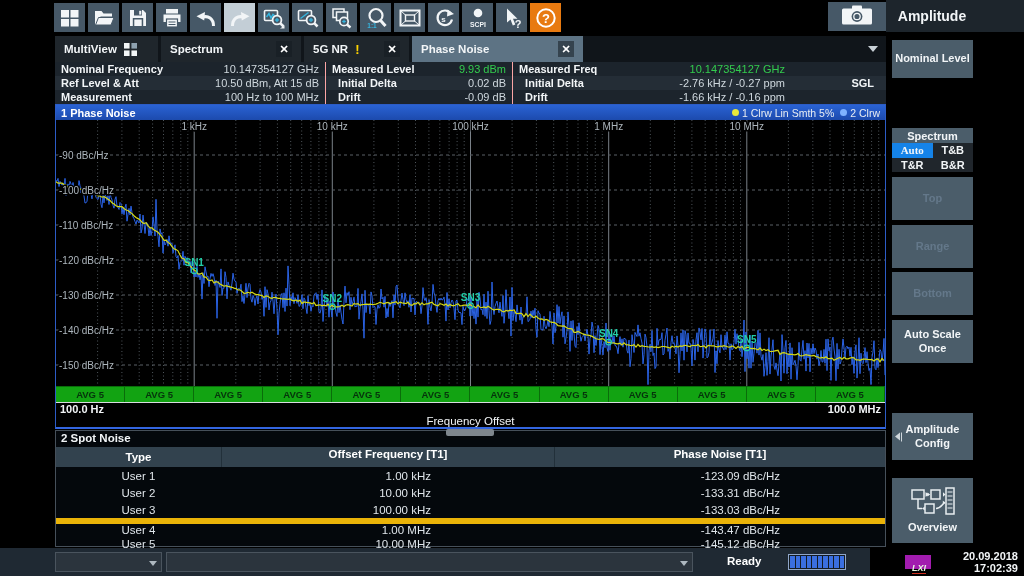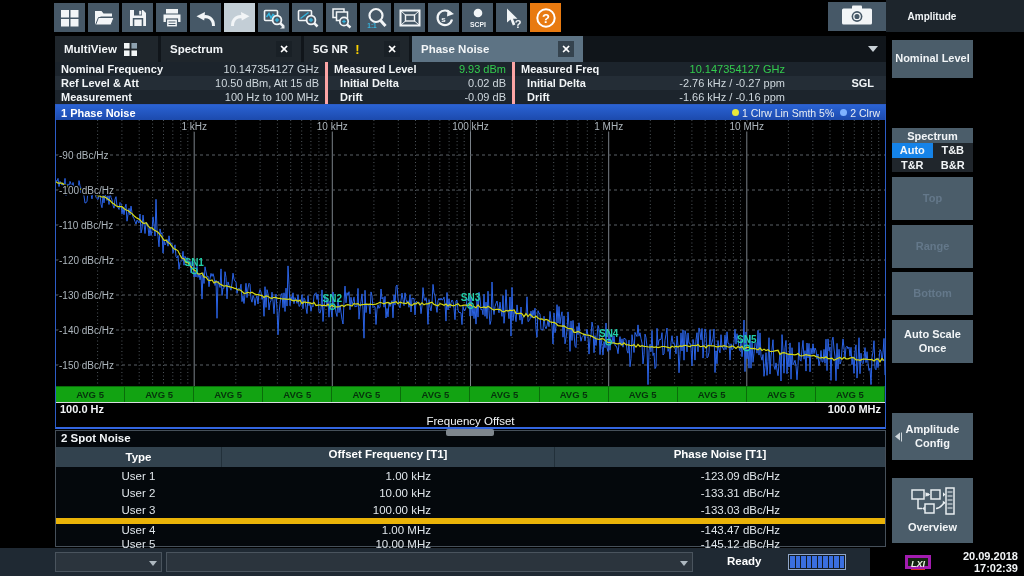--- a/index.html
+++ b/index.html
@@ -25,21 +25,21 @@
   .tab .warn { color:#ffd400; font-size:13px; font-weight:bold; }
   .tab .close { width:16px; height:16px; display:flex; align-items:center; justify-content:center;
                 background:rgba(20,28,35,.55); color:#fff; font-size:11px; font-weight:bold; }
   .tab .mv-icon svg { width:13px; height:13px; display:block; }
   #tab-overflow { margin-left:auto; align-self:center; margin-right:8px; width:0; height:0;
                   border-left:5px solid transparent; border-right:5px solid transparent; border-top:6px solid #c8d0d6; }
 
   
   #infoheader { left:55px; top:62px; width:831px; height:42px; background:#1c242c; display:flex; }
   .icol { position:relative; height:100%; }
-  .icol + .icol { border-left:3px solid #fca5a5; }
+  .icol + .icol { border-left:1px solid #fca5a5; }
   .irow { height:14px; display:flex; align-items:center; font-size:11px; padding:0 6px; }
   .irow:nth-child(2) { background:#242d36; }
   .ilabel { color:#f2f5f7; font-weight:bold; white-space:pre; }
   .ival { margin-left:auto; color:#cfd8de; }
   .sgl-badge { position:absolute; right:12px; top:15px; color:#f2f5f7; font-size:11px; font-weight:bold; }
 
   
   #win1 { left:55px; top:104px; width:831px; height:325px; border:1px solid #2c5cc6; border-bottom:2px solid #3366e0; background:#000; }
   #win1-title { height:15px; background:linear-gradient(#2a63d4,#1c4aad); display:flex; align-items:center; padding:0 5px;
                 color:#fff; font-size:11px; font-weight:bold; }
@@ -64,48 +64,48 @@
   .srow.head > div { text-align:center; }
   .srow .c-type { text-align:center; }
   .srow .c-off { text-align:right; padding-right:123px; }
   .srow .c-pn { text-align:right; padding-right:105px; }
   .srow.divided { border-top:6px solid #eab308; }
   .srow.head > div + div { border-left:1px solid #22303a; height:100%; line-height:15px; }
 
   
   #sidebar { left:886px; top:0; width:138px; height:548px; background:#000; }
   #sidebar-title { position:absolute; left:0; top:0; width:92px; height:32px; background:#1d252c;
-                   color:#f2f5f7; font-size:10px; font-weight:bold; display:flex; align-items:center; justify-content:center; }
+                   color:#f2f5f7; font-size:14px; font-weight:bold; display:flex; align-items:center; justify-content:center; }
   #sidebar-title-fill { position:absolute; left:92px; top:0; width:46px; height:32px; background:#1d252c; }
   .skey { position:absolute; left:6px; width:81px; background:#4b5d6a; color:#f2f5f7;
           font-size:11px; font-weight:bold; text-align:center; display:flex; align-items:center; justify-content:center;
           line-height:1.25; cursor:pointer; padding:2px; }
   .skey.off { color:#64788a; cursor:default; }
   .skey .submark { position:absolute; left:3px; top:50%; transform:translateY(-50%); display:flex; align-items:center; }
   .skey .submark .tri { width:0; height:0; border-top:4px solid transparent; border-bottom:4px solid transparent; border-right:5px solid #cfd6db; }
   .skey .submark .bar { width:1px; height:9px; background:#cfd6db; margin-left:1px; }
   #scaling { position:absolute; left:6px; top:128px; width:81px; }
   #scaling-label { height:15px; background:#4b5d6a; color:#f2f5f7; font-size:11px; font-weight:bold;
                    display:flex; align-items:center; justify-content:center; }
   #scaling-grid { background:#20262c; display:grid; grid-template-columns:1fr 1fr; }
   .scopt { height:14.5px; display:flex; align-items:center; justify-content:center; color:#f2f5f7;
            font-size:11px; font-weight:bold; cursor:pointer; }
-  .scopt.sel { background:#1583e8; }
+  .scopt.sel { background:#1583e8;font-family:Liberation Serif, serif; }
   #overview-btn { flex-direction:column; gap:1px; }
   #overview-btn svg { width:46px; height:30px; }
 
   
   #statusbar { left:0; top:548px; width:1024px; height:28px; background:#000; }
   #status-panel { position:absolute; left:0; top:0; width:870px; height:28px; background:#1f2933; }
   .sdrop { position:absolute; top:4px; height:20px; background:#2b343d; border:1px solid #4a545e; cursor:pointer; }
   .sdrop .chev { position:absolute; right:4px; top:8px; width:0; height:0; border-left:4px solid transparent; border-right:4px solid transparent; border-top:5px solid #aeb8c0; }
   #ready { position:absolute; left:727px; top:7px; color:#fff; font-size:11.5px; font-weight:bold; }
   #progress { position:absolute; left:788px; top:6px; width:58px; height:16px; border:1px solid #8fa6c8; display:flex; gap:1px; padding:1px; background:#141b22; }
   .pseg { flex:1; background:#3a6fe0; }
-  #lxi { position:absolute; left:905px; top:7px; width:26px; height:14px; background:#12240f; border:3px solid #a21caf;
+  #lxi { position:absolute; left:905px; top:7px; width:26px; height:14px; background:#12240f; border:7px solid #a21caf;
          color:#e8f5e2; font-size:9px; font-weight:bold; font-style:italic; text-align:center; line-height:12px; }
   #lxi span { border-bottom:1px solid #d03020; }
   #datetime { position:absolute; right:6px; top:2px; text-align:right; color:#f2f5f7; font-size:11px; font-weight:bold; line-height:12px; }
 </style>
 </head>
 <body>
 
 <div class="abs" id="toolbar">
     <div class="tbtn">
       <span>

